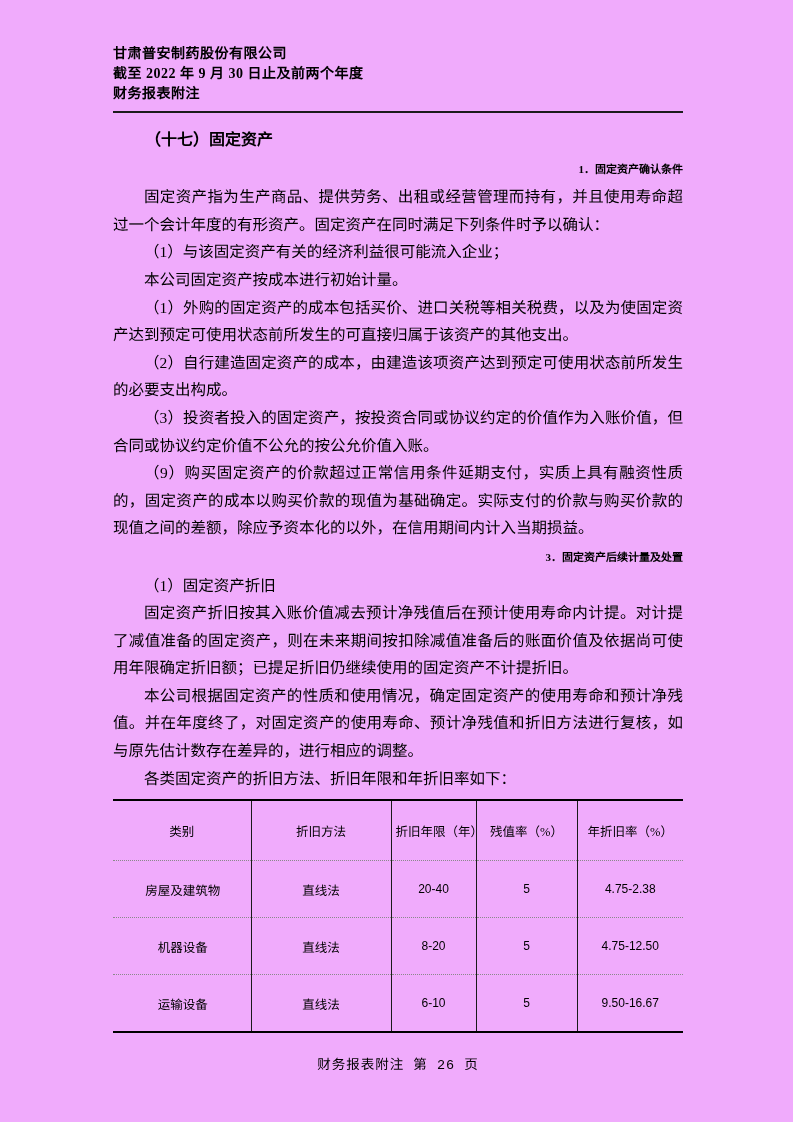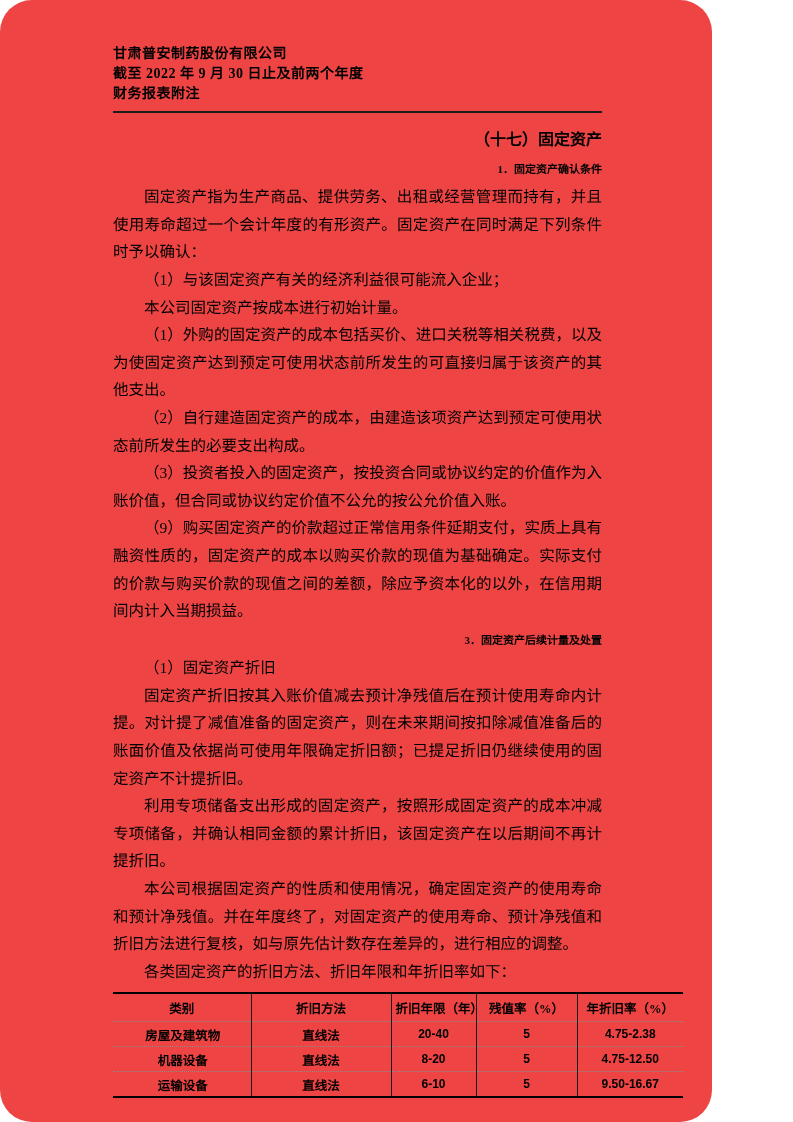--- a/index.html
+++ b/index.html
@@ -1,24 +1,23 @@
 <!DOCTYPE html>
 <html lang="zh-CN"><head>
 <meta charset="utf-8">
 <style>
   html, body { margin: 0; padding: 0; background: #ffffff; }
   .sheet {
-    width: 712px; height: 1122px;
-    background: #ef4444;
+    width: 793px; height: 1122px;
+    background: #f0abfc;
     color: #000;
     font-family: "Liberation Serif", "DejaVu Serif", serif;
     overflow: hidden;
     box-sizing: border-box;
     padding: 44px 110px 0 113px;
-    border-radius: 32px;
   }
   
   .page-header {
     font-size: 14px;
     line-height: 20px;
     font-weight: bold;
     letter-spacing: 0.5px;
   }
   .header-rule {
     height: 0;
@@ -30,21 +29,21 @@
     margin-top: 0;
     font-size: 15.5px;
     line-height: 27.6px;
     text-align: justify;
   }
   .notes .h1 {
     font-size: 16px;
     font-weight: bold;
     margin: 13px 0 0 0;
     text-indent: 2em;
-    text-align: right;
+    text-align: left;
   }
   .notes .h2 {
     font-size: 11px;
     font-weight: bold;
     margin: 2px 0 0 0;
     text-indent: 2em;
     text-align: right;
   }
   .notes p {
     margin: 0;
@@ -54,24 +53,24 @@
   table.dep {
     margin-top: 7px;
     border-collapse: collapse;
     width: 570px;
     table-layout: fixed;
     border-top: 2px solid #000;
     border-bottom: 2px solid #000;
     font-size: 12.5px;
   }
   table.dep th, table.dep td {
-    font-weight: bold;
+    font-weight: normal;
     text-align: center;
     vertical-align: middle;
-    padding: 0 4px;
+    padding: 16px 4px;
     height: 24px;
     overflow: hidden;
     white-space: nowrap;
   }
   table.dep thead th { height: 27px; }
   table.dep th + th, table.dep td + td { border-left: 1px solid #1a1a1a; }
   table.dep tbody tr td { border-top: 1px dotted #8a8a8a; }
   table.dep tbody td.cat { text-align: center; padding-left: 6px; }
   table.dep td.num {
     font-family: "Liberation Sans", "DejaVu Sans", sans-serif;
@@ -107,21 +106,20 @@
 
     <p>本公司固定资产按成本进行初始计量。</p>
     <p>（1）外购的固定资产的成本包括买价、进口关税等相关税费，以及为使固定资产达到预定可使用状态前所发生的可直接归属于该资产的其他支出。</p>
     <p>（2）自行建造固定资产的成本，由建造该项资产达到预定可使用状态前所发生的必要支出构成。</p>
     <p>（3）投资者投入的固定资产，按投资合同或协议约定的价值作为入账价值，但合同或协议约定价值不公允的按公允价值入账。</p>
     <p>（9）购买固定资产的价款超过正常信用条件延期支付，实质上具有融资性质的，固定资产的成本以购买价款的现值为基础确定。实际支付的价款与购买价款的现值之间的差额，除应予资本化的以外，在信用期间内计入当期损益。</p>
 
     <div class="h2">3．固定资产后续计量及处置</div>
     <p>（1）固定资产折旧</p>
     <p>固定资产折旧按其入账价值减去预计净残值后在预计使用寿命内计提。对计提了减值准备的固定资产，则在未来期间按扣除减值准备后的账面价值及依据尚可使用年限确定折旧额；已提足折旧仍继续使用的固定资产不计提折旧。</p>
-    <p>利用专项储备支出形成的固定资产，按照形成固定资产的成本冲减专项储备，并确认相同金额的累计折旧，该固定资产在以后期间不再计提折旧。</p>
     <p>本公司根据固定资产的性质和使用情况，确定固定资产的使用寿命和预计净残值。并在年度终了，对固定资产的使用寿命、预计净残值和折旧方法进行复核，如与原先估计数存在差异的，进行相应的调整。</p>
     <p>各类固定资产的折旧方法、折旧年限和年折旧率如下：</p>
   </main>
 
   <table class="dep">
     <colgroup>
       <col style="width:138px">
         <col style="width:140px">
         <col style="width:85px">
         <col style="width:101px">

